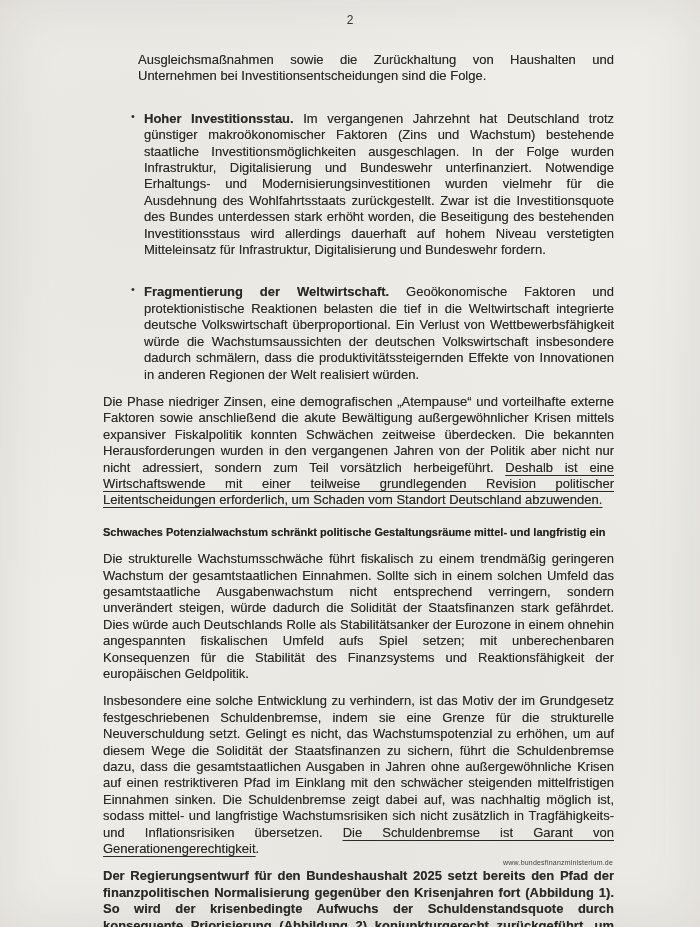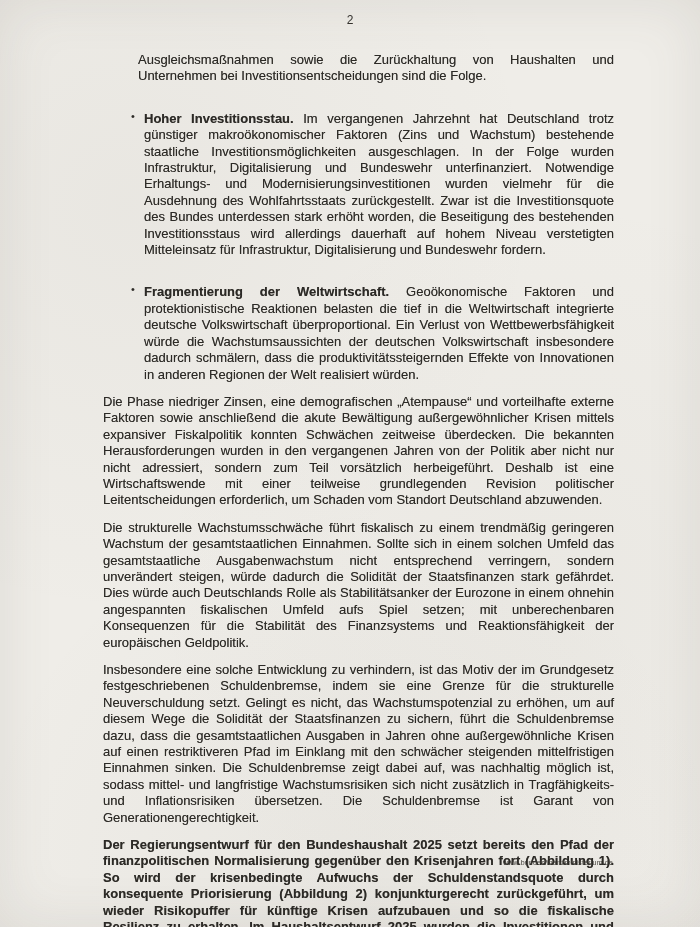--- a/index.html
+++ b/index.html
@@ -58,20 +58,21 @@
   .doc-heading {
     font-size: 11px;
     line-height: 16.4px;
     font-weight: bold;
     text-align: left;
     margin: 15px 0 11px 0;
     color: #27251F;
     text-shadow: 0 0 0.4px rgba(39,37,31,0.6);
   }
   .ul {
+    text-decoration: underline;
     text-underline-offset: 2.5px;
     text-decoration-thickness: 0.8px;
   }
   b { font-weight: bold; }
   .footer {
     position: absolute;
     top: 859px;
     right: 87px;
     font-size: 7px;
     letter-spacing: 0.2px;
@@ -95,20 +96,21 @@
         <p class="para"><b>Hoher Investitionsstau.</b> <span>Im vergangenen Jahrzehnt hat Deutschland trotz günstiger makroökonomischer Faktoren (Zins und Wachstum) bestehende staatliche Investitionsmöglichkeiten ausgeschlagen. In der Folge wurden Infrastruktur, Digitalisierung und Bundeswehr unterfinanziert. Notwendige Erhaltungs- und Modernisierungsinvestitionen wurden vielmehr für die Ausdehnung des Wohlfahrtsstaats zurückgestellt. Zwar ist die Investitionsquote des Bundes unterdessen stark erhöht worden, die Beseitigung des bestehenden Investitionsstaus wird allerdings dauerhaft auf hohem Niveau verstetigten Mitteleinsatz für Infrastruktur, Digitalisierung und Bundeswehr fordern.</span></p>
       </li>
       <li class="bullet-item">
         <span class="marker">•</span>
         <p class="para"><b>Fragmentierung der Weltwirtschaft.</b> <span>Geoökonomische Faktoren und protektionistische Reaktionen belasten die tief in die Weltwirtschaft integrierte deutsche Volkswirtschaft überproportional. Ein Verlust von Wettbewerbsfähigkeit würde die Wachstumsaussichten der deutschen Volkswirtschaft insbesondere dadurch schmälern, dass die produktivitätssteigernden Effekte von Innovationen in anderen Regionen der Welt realisiert würden.</span></p>
       </li>
     </ul>
 
     <p class="para"><span>Die Phase niedriger Zinsen, eine demografischen „Atempause“ und vorteilhafte externe Faktoren sowie anschließend die akute Bewältigung außergewöhnlicher Krisen mittels expansiver Fiskalpolitik konnten Schwächen zeitweise überdecken. Die bekannten Herausforderungen wurden in den vergangenen Jahren von der Politik aber nicht nur nicht adressiert, sondern zum Teil vorsätzlich herbeigeführt.</span> <span class="ul">Deshalb ist eine Wirtschaftswende mit einer teilweise grundlegenden Revision politischer Leitentscheidungen erforderlich, um Schaden vom Standort Deutschland abzuwenden.</span></p>
 
+    <h2 class="doc-heading">Schwaches Potenzialwachstum schränkt politische Gestaltungsräume mittel- und langfristig ein</h2>
 
     <p class="para">Die strukturelle Wachstumsschwäche führt fiskalisch zu einem trendmäßig geringeren Wachstum der gesamtstaatlichen Einnahmen. Sollte sich in einem solchen Umfeld das gesamtstaatliche Ausgabenwachstum nicht entsprechend verringern, sondern unverändert steigen, würde dadurch die Solidität der Staatsfinanzen stark gefährdet. Dies würde auch Deutschlands Rolle als Stabilitätsanker der Eurozone in einem ohnehin angespannten fiskalischen Umfeld aufs Spiel setzen; mit unberechenbaren Konsequenzen für die Stabilität des Finanzsystems und Reaktionsfähigkeit der europäischen Geldpolitik.</p>
 
     <p class="para"><span>Insbesondere eine solche Entwicklung zu verhindern, ist das Motiv der im Grundgesetz festgeschriebenen Schuldenbremse, indem sie eine Grenze für die strukturelle Neuverschuldung setzt. Gelingt es nicht, das Wachstumspotenzial zu erhöhen, um auf diesem Wege die Solidität der Staatsfinanzen zu sichern, führt die Schuldenbremse dazu, dass die gesamtstaatlichen Ausgaben in Jahren ohne außergewöhnliche Krisen auf einen restriktiveren Pfad im Einklang mit den schwächer steigenden mittelfristigen Einnahmen sinken. Die Schuldenbremse zeigt dabei auf, was nachhaltig möglich ist, sodass mittel- und langfristige Wachstumsrisiken sich nicht zusätzlich in Tragfähigkeits- und Inflationsrisiken übersetzen.</span> <span class="ul">Die Schuldenbremse ist Garant von Generationengerechtigkeit</span><span>.</span></p>
 
 
     <p class="para cont">Der Regierungsentwurf für den Bundeshaushalt 2025 setzt bereits den Pfad der finanzpolitischen Normalisierung gegenüber den Krisenjahren fort (Abbildung 1). So wird der krisenbedingte Aufwuchs der Schuldenstandsquote durch konsequente Priorisierung (Abbildung 2) konjunkturgerecht zurückgeführt, um wieder Risikopuffer für künftige Krisen aufzubauen und so die fiskalische Resilienz zu erhalten. Im Haushaltsentwurf 2025 wurden die Investitionen und Ausgaben für die Bundeswehr im</p>
 
   </div>
 

